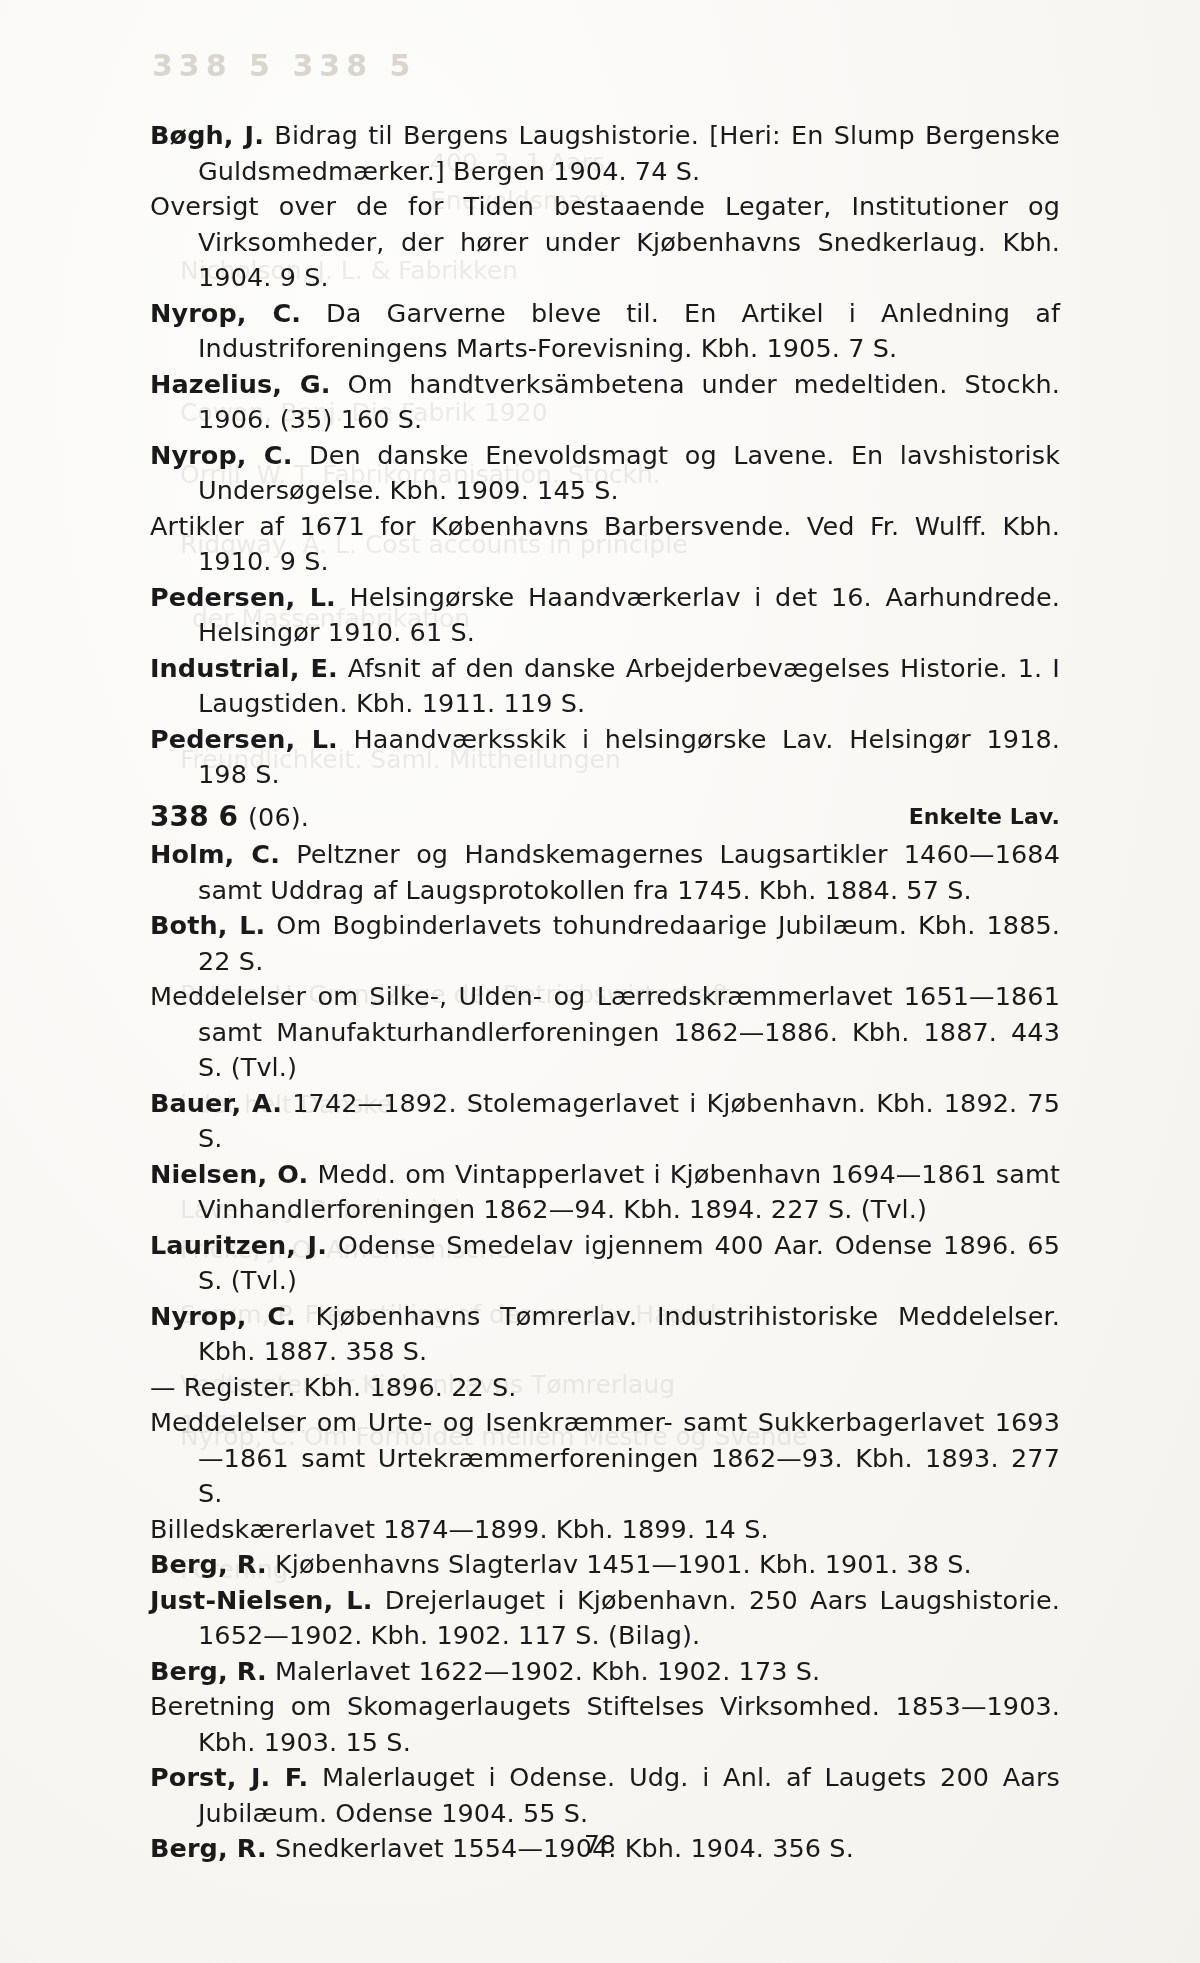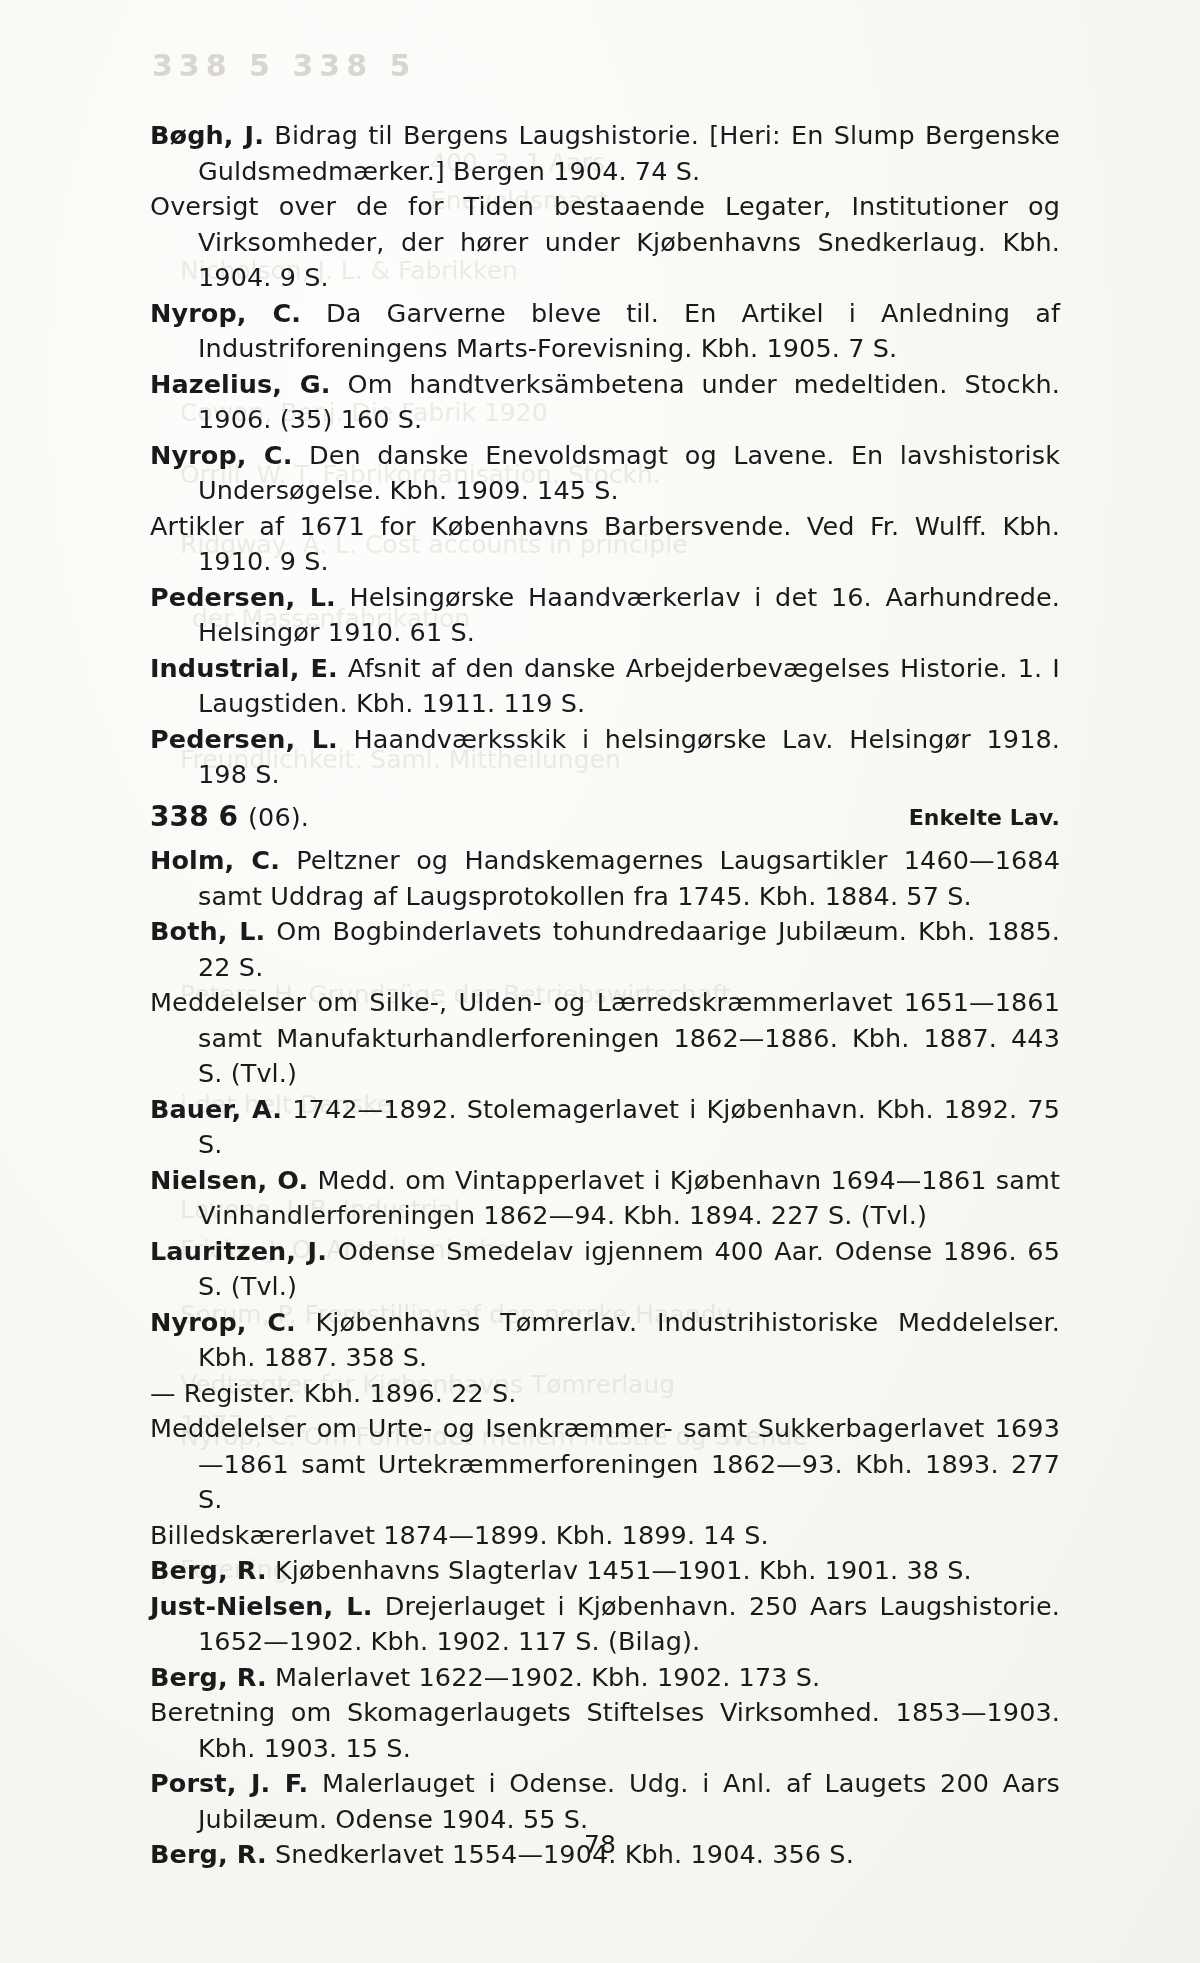--- a/index.html
+++ b/index.html
@@ -67,23 +67,23 @@
     text-align: left;
   }
 
   .author {
     font-weight: bold;
   }
 
   .section-row {
     display: flex;
     justify-content: space-between;
-    align-items: flex-end;
+    align-items: center;
     margin-top: 6px;
-    margin-bottom: 8px;
+    margin-bottom: 2px;
   }
   .section-number {
     font-weight: bold;
     font-size: 28px;
   }
   .section-number .light {
     font-weight: normal;
     font-size: 25.5px;
   }
   .section-label {

